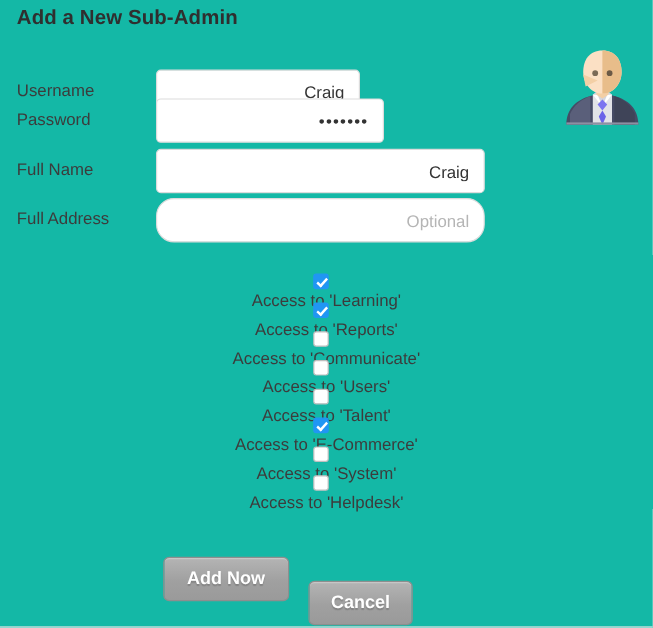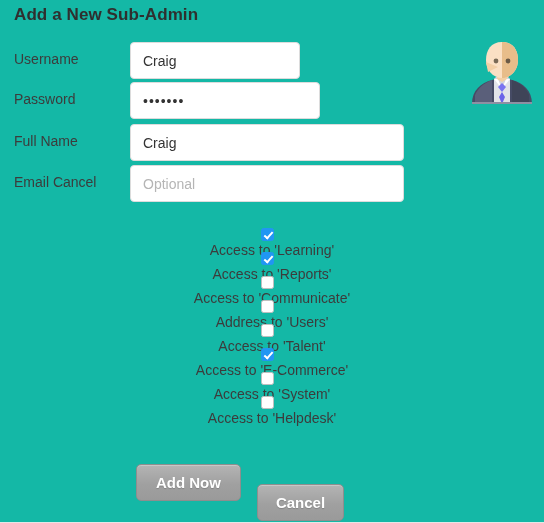--- a/index.html
+++ b/index.html
@@ -74,29 +74,30 @@
     top: 0px;
     height: 37px;
     border: 1px solid #dcdcdc;
     border-radius: 4px;
     background: #ffffff;
     font-family: "Liberation Sans", sans-serif;
     font-size: 14px;
     color: #333333;
     padding: 0 12px;
     outline: none;
+    text-align: right;
   }
   .form-input::placeholder { color: #b5b5b5; }
   .w-username { width: 170px; }
   .w-password { width: 190px; letter-spacing: 1px; }
   .w-fullname { width: 274px; }
-  .w-email    { width: 274px; }
-
-  
-  .row-username { top: 0px; }
+  .w-email    { width: 274px; border-radius: 15px; }
+
+  
+  .row-username { top: 16px; }
   .row-password { top: 40px; }
   .row-fullname { top: 82px; }
   .row-email    { top: 123px; }
   .form-row.abs { position: absolute; left: 0; width: 544px; }
 
   
   .perm-list {
     position: absolute;
     left: 107px;
     top: 228px;
@@ -227,21 +228,21 @@
       <label class="form-label">Password</label>
       <input class="form-input w-password" type="text" value="•••••••" style="">
     </div>
 
     <div class="form-row abs row-fullname">
       <label class="form-label">Full Name</label>
       <input class="form-input w-fullname" type="text" value="Craig" style="">
     </div>
 
     <div class="form-row abs row-email">
-      <label class="form-label">Email Cancel</label>
+      <label class="form-label">Full Address</label>
       <input class="form-input w-email" type="text" placeholder="Optional" style="">
     </div>
 
   </div>
 
   <div class="perm-list">
 
     <div class="perm-item">
       <span class="cbx checked"></span>
       <span class="perm-label">Access to 'Learning'</span>
@@ -252,21 +253,21 @@
       <span class="perm-label">Access to 'Reports'</span>
     </div>
 
     <div class="perm-item">
       <span class="cbx"></span>
       <span class="perm-label">Access to 'Communicate'</span>
     </div>
 
     <div class="perm-item">
       <span class="cbx"></span>
-      <span class="perm-label">Address to 'Users'</span>
+      <span class="perm-label">Access to 'Users'</span>
     </div>
 
     <div class="perm-item">
       <span class="cbx"></span>
       <span class="perm-label">Access to 'Talent'</span>
     </div>
 
     <div class="perm-item">
       <span class="cbx checked"></span>
       <span class="perm-label">Access to 'E-Commerce'</span>

